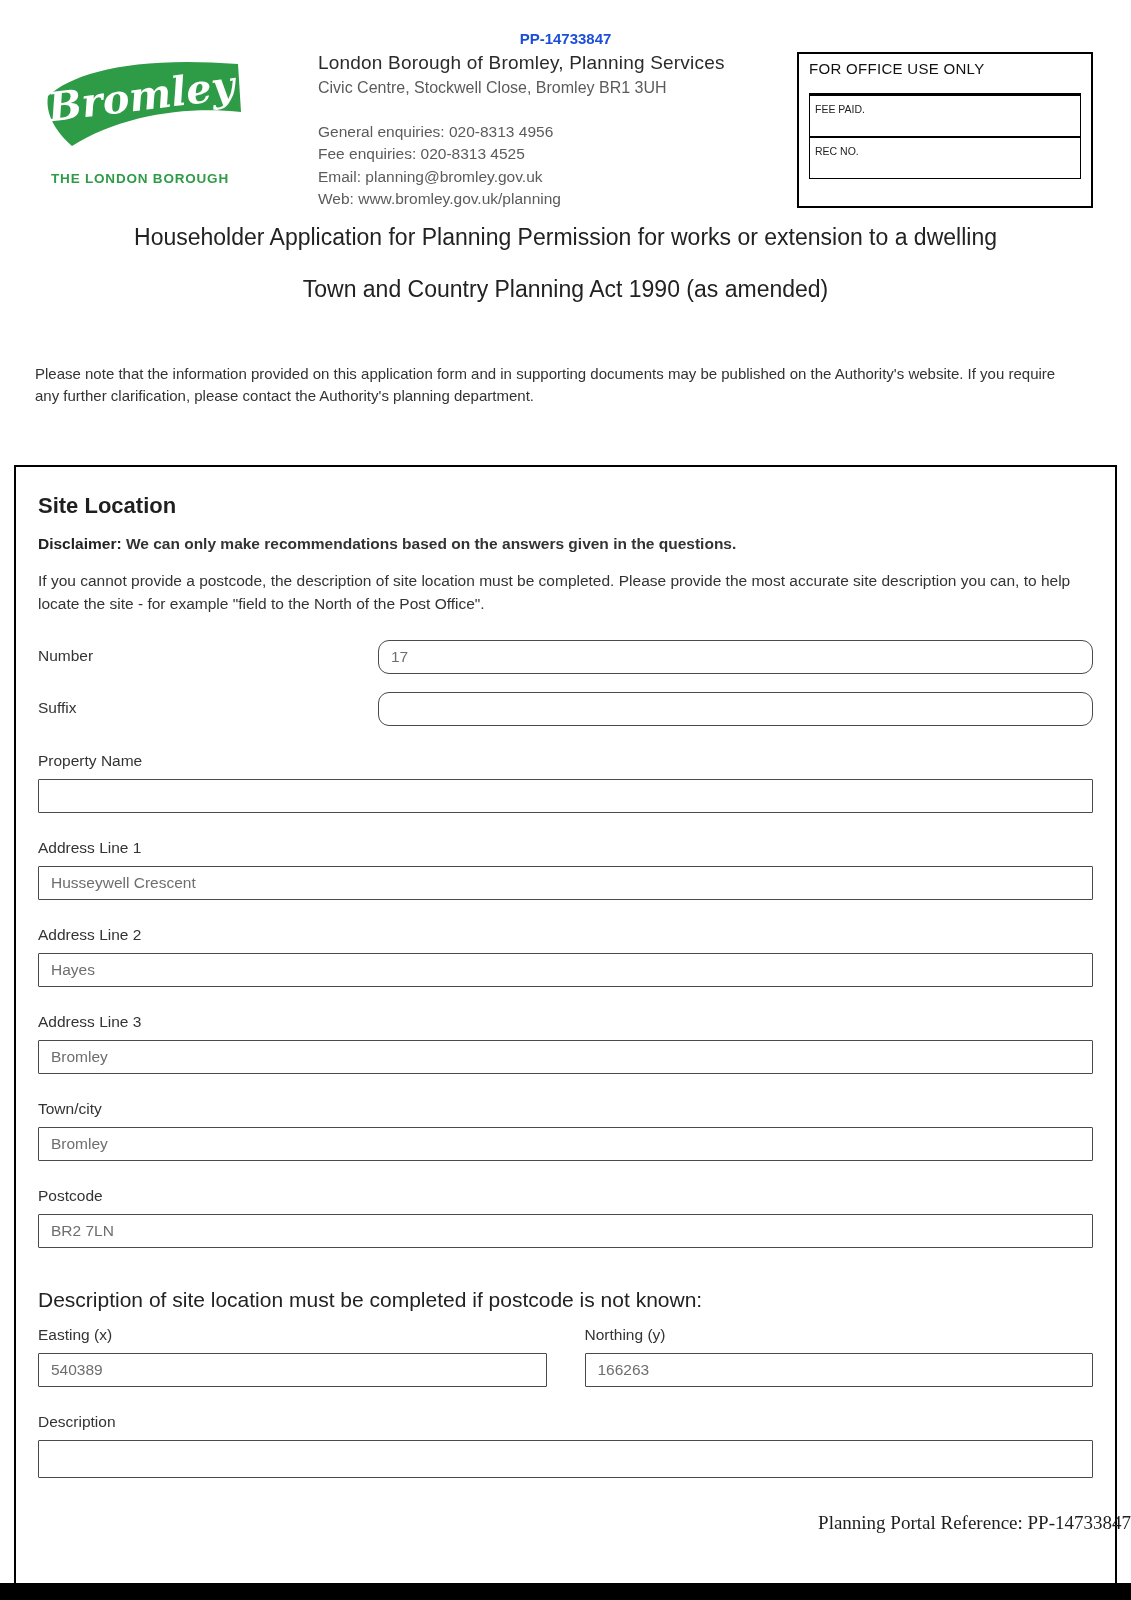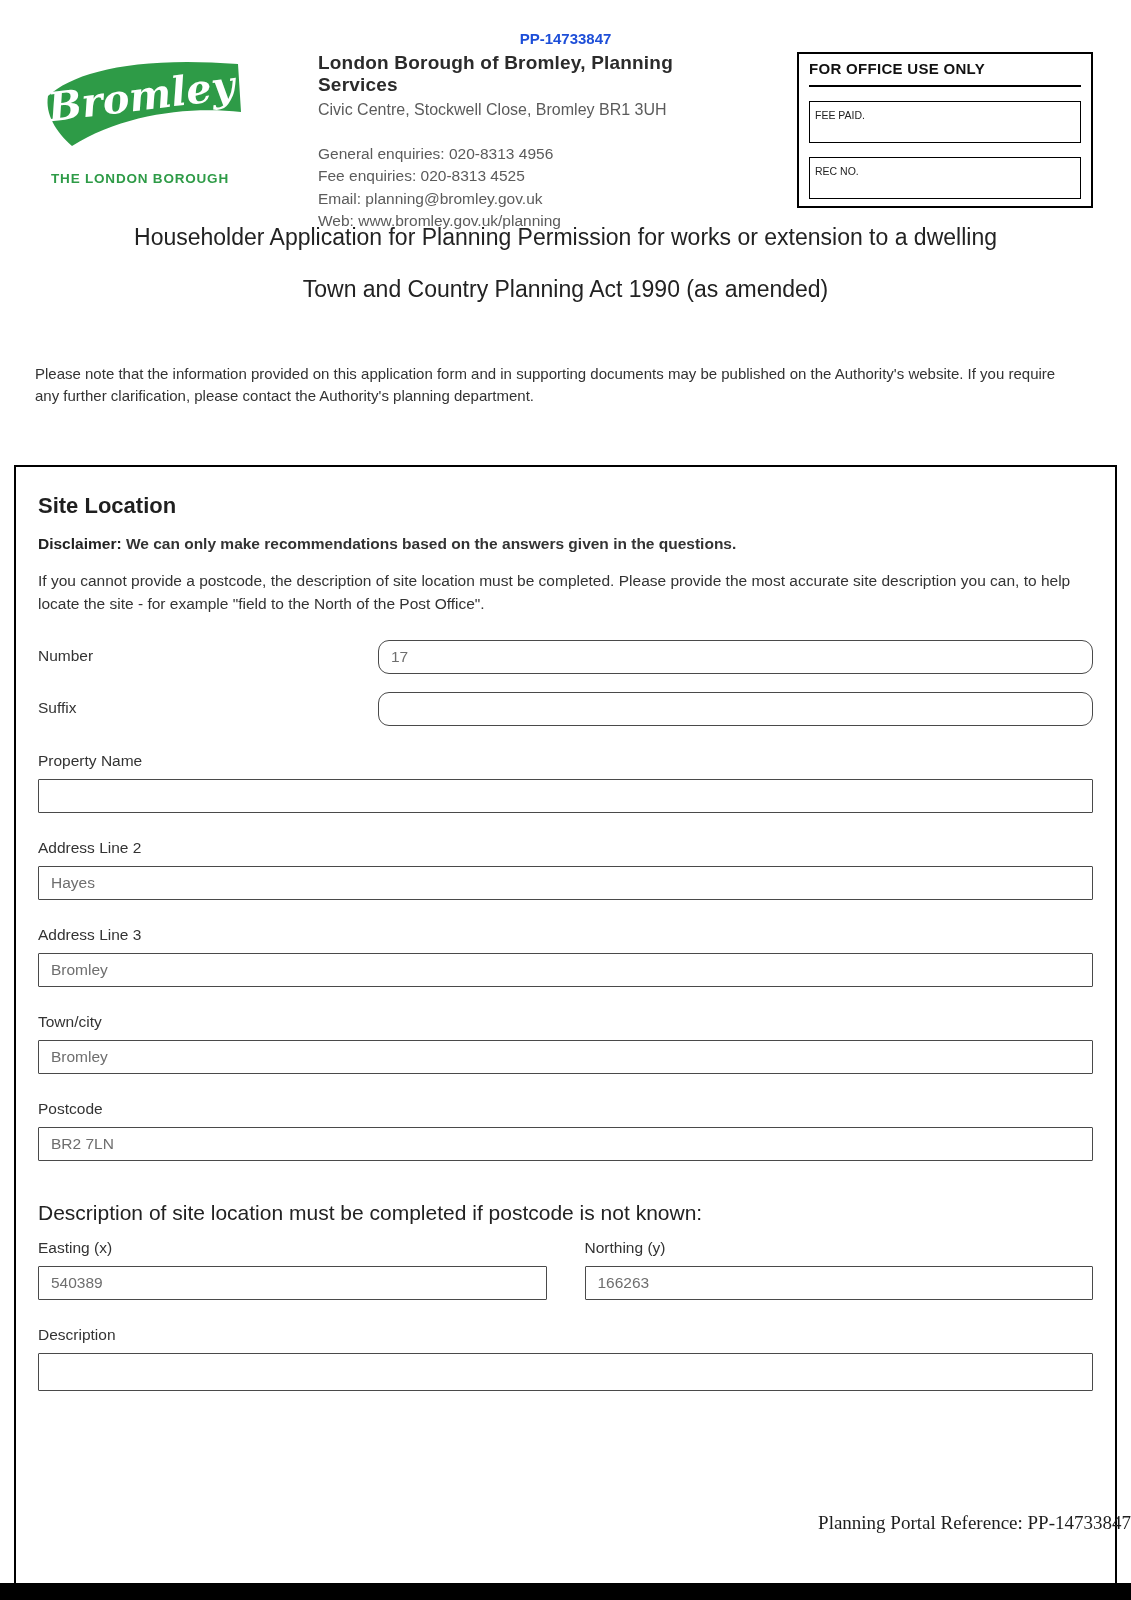--- a/index.html
+++ b/index.html
@@ -5,27 +5,27 @@
   * { margin:0; padding:0; box-sizing:border-box; }
   html,body { background:#ffffff; }
   body { font-family:"Liberation Sans", sans-serif; color:#1a1a1a; }
   .page { position:relative; width:1131px; height:1600px; background:#fff; overflow:hidden; margin:0 auto; }
 
   .top-ref { position:absolute; top:30px; left:0; right:0; text-align:center; font-weight:bold; font-size:15px; color:#1d4ed8; }
 
   .header-row { position:absolute; top:52px; left:40px; right:38px; display:flex; align-items:flex-start; }
   .logo-block { width:210px; flex:0 0 auto; }
   .header-text { margin-left:68px; width:430px; }
-  .org-name { font-size:19px; font-weight:bold; color:#2b2b2b; letter-spacing:.2px; }
+  .org-name { font-size:19px; font-weight:normal; color:#2b2b2b; letter-spacing:.2px; }
   .org-address { font-size:16px; color:#5b5b5b; margin-top:5px; }
   .contact-lines { margin-top:24px; font-size:15.5px; color:#5b5b5b; line-height:1.45; }
 
   .office-box { margin-left:auto; width:296px; height:156px; border:2px solid #000; padding:6px 10px 10px 10px; background:#fff; }
-  .office-title { font-size:15px; font-weight:bold; color:#111; padding-bottom:8px; border-bottom:2px solid #000; letter-spacing:.3px; }
-  .office-field { border:1px solid #000; height:42px; margin-top:14px; padding:3px 5px; }
+  .office-title { font-size:15px; font-weight:normal; color:#111; padding-bottom:16px; border-bottom:2px solid #000; letter-spacing:.3px; }
+  .office-field { border:1px solid #000; height:42px; margin-top:0; padding:3px 5px; }
   .office-field .lbl { font-size:10.5px; color:#222; }
 
   .main-title { position:absolute; top:224px; left:0; right:0; text-align:center; font-size:23px; color:#222; }
   .act-title  { position:absolute; top:276px; left:0; right:0; text-align:center; font-size:23px; color:#222; }
 
   .pub-heading { position:absolute; top:324px; left:35px; right:60px; font-size:16px; font-weight:bold; color:#222; }
   .pub-body { position:absolute; top:363px; left:35px; right:55px; font-size:15px; color:#333; line-height:1.45; }
 
   .form-box { position:absolute; top:465px; left:14px; right:14px; height:1248px; border:2px solid #000; padding:26px 22px; background:#fff; }
   .site-heading { font-size:22px; font-weight:bold; color:#1f1f1f; }
@@ -113,20 +113,24 @@
     <div class="row-inline">
       <div class="f-label">Suffix</div>
       <input class="f-input" type="text" value="" style="">
     </div>
 
     <div class="row-block">
       <span class="f-label">Property Name</span>
       <input class="f-input" type="text" value="" style="">
     </div>
 
+    <div class="row-block">
+      <span class="f-label">Address Line 1</span>
+      <input class="f-input" type="text" value="Husseywell Crescent" style="">
+    </div>
 
     <div class="row-block">
       <span class="f-label">Address Line 2</span>
       <input class="f-input" type="text" value="Hayes" style="">
     </div>
 
     <div class="row-block">
       <span class="f-label">Address Line 3</span>
       <input class="f-input" type="text" value="Bromley" style="">
     </div>

